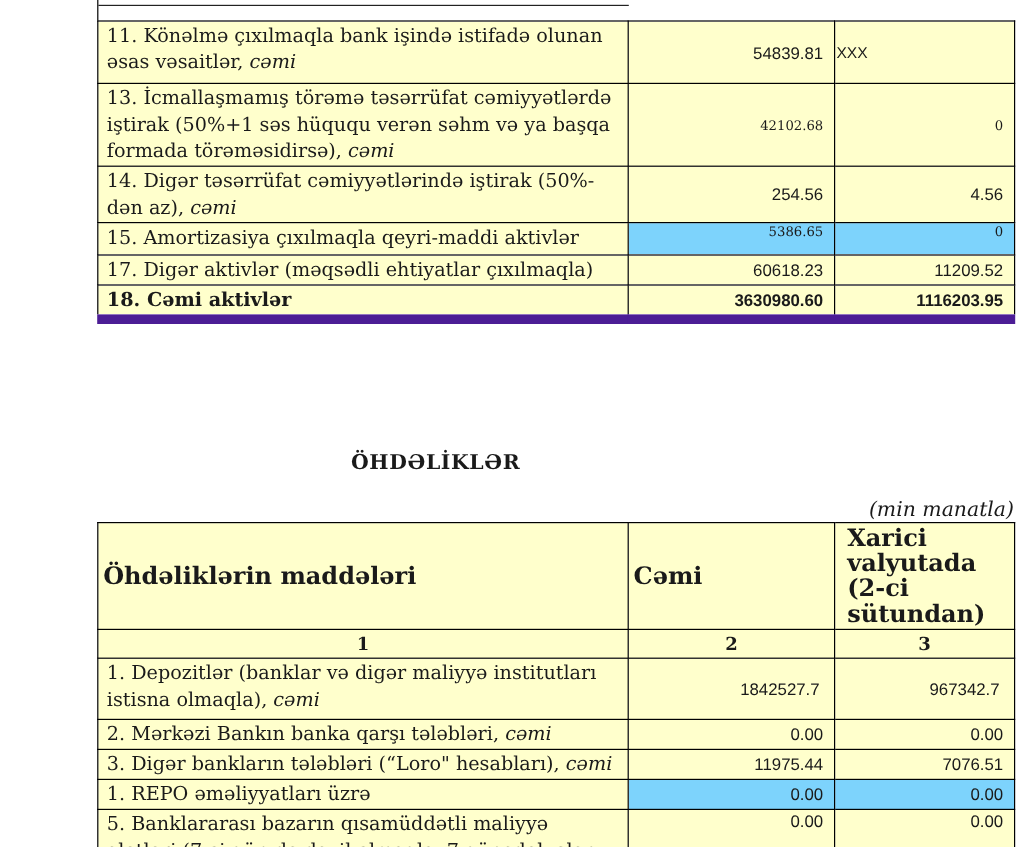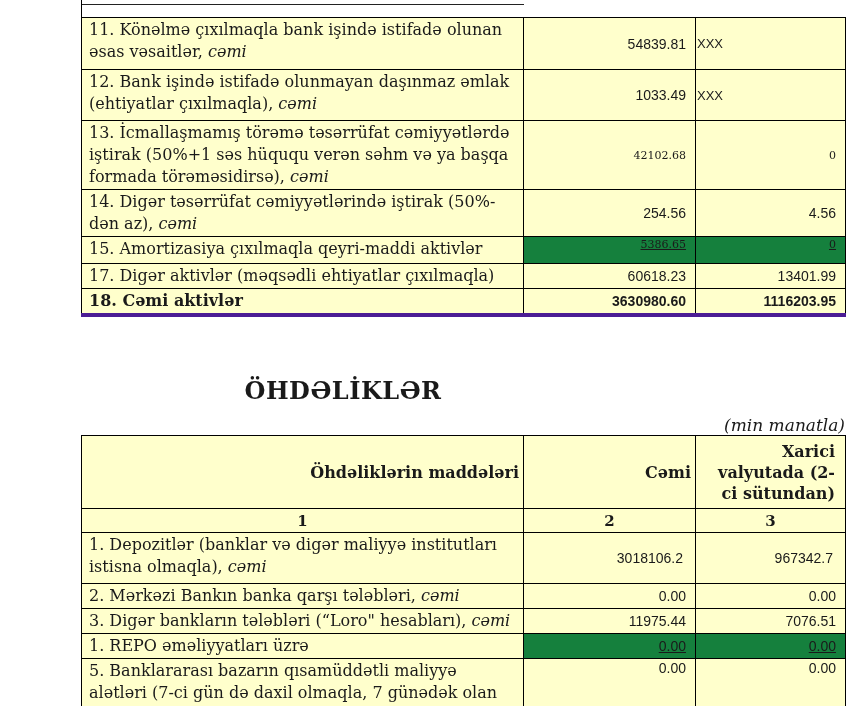--- a/index.html
+++ b/index.html
@@ -17,44 +17,44 @@
     font-size:16px;line-height:22px;padding:1px 6px 1px 7px;
     vertical-align:top;
   }
   td.num{
     text-align:right;padding-right:9px;
     font-family:"Liberation Sans","DejaVu Sans",sans-serif;
     font-size:14px;vertical-align:middle;
   }
   td.num.ser{font-family:"DejaVu Serif",serif;font-size:11px;}
   td.ctr{text-align:left;padding-right:0;}
-  td.wbg{background:#15803d;text-decoration:underline;}
+  td.wbg{background:#7dd3fc;}
   td.vtop{vertical-align:top;padding-top:1px;}
   tr.boldrow td{font-weight:bold;}
   tr.boldrow td.num{font-size:14px;margin-top:46px;}
-  .t1 table{border-bottom:4px solid #4c1d95;}
+  .t1 table{border-bottom:8px solid #4c1d95;}
 
   
   .top-cut{position:relative;height:17px;border-left:1px solid #000;}
   .top-cut .seg{position:absolute;left:0;top:4px;width:442px;height:1px;background:#222;}
 
   
   .sec-title{
     position:absolute;left:0;top:376px;width:686px;height:32px;
-    text-align:center;font-weight:bold;font-size:24px;letter-spacing:.5px;
+    text-align:center;font-weight:bold;font-size:17px;letter-spacing:.5px;padding-left:20px;
   }
   .unit-note{
     position:absolute;right:8px;top:415px;
     font-style:italic;font-size:17px;
   }
 
   
   td.hdr{
-    text-align:right;vertical-align:middle;font-weight:bold;
-    font-size:16px;line-height:21px;padding:2px 4px;
+    text-align:left;vertical-align:middle;font-weight:bold;
+    font-size:20px;line-height:21px;padding:2px 4px;
   }
   td.idx{
     text-align:center;font-weight:bold;font-size:15px;height:21px;
     vertical-align:middle;
   }
   .cami{font-style:italic;}
 </style>
 </head>
 <body>
 
@@ -68,43 +68,38 @@
         <col style="width:172px">
         <col style="width:150px">
       </colgroup>
     <tbody>
         <tr>
       <td class="lbl" style="height:49px"><span>11. Könəlmə çıxılmaqla bank işində istifadə olunan əsas vəsaitlər, </span><span class="cami">cəmi</span></td>
       <td class="num">54839.81</td>
       <td class="num ctr" style="font-size:13px">XXX</td>
     </tr>
     <tr>
-      <td class="lbl" style="height:48px"><span>12. Bank işində istifadə olunmayan daşınmaz əmlak (ehtiyatlar çıxılmaqla), </span><span class="cami">cəmi</span></td>
-      <td class="num">1033.49</td>
-      <td class="num ctr" style="font-size:13px">XXX</td>
-    </tr>
-    <tr>
       <td class="lbl" style="height:66px"><span>13. İcmallaşmamış törəmə təsərrüfat cəmiyyətlərdə iştirak (50%+1 səs hüququ verən səhm və ya başqa formada törəməsidirsə), </span><span class="cami">cəmi</span></td>
       <td class="num ser">42102.68</td>
       <td class="num ser">0</td>
     </tr>
     <tr>
       <td class="lbl" style="height:44px"><span>14. Digər təsərrüfat cəmiyyətlərində iştirak (50%-dən az), </span><span class="cami">cəmi</span></td>
       <td class="num">254.56</td>
       <td class="num">4.56</td>
     </tr>
     <tr>
       <td class="lbl" style="height:24px"><span>15. Amortizasiya çıxılmaqla qeyri-maddi aktivlər</span></td>
       <td class="num ser wbg vtop">5386.65</td>
       <td class="num ser wbg vtop">0</td>
     </tr>
     <tr>
       <td class="lbl" style="height:21px"><span>17. Digər aktivlər (məqsədli ehtiyatlar çıxılmaqla)</span></td>
       <td class="num">60618.23</td>
-      <td class="num">13401.99</td>
+      <td class="num">11209.52</td>
     </tr>
     <tr class="boldrow">
       <td class="lbl" style="height:21px"><span>18. Cəmi aktivlər</span></td>
       <td class="num">3630980.60</td>
       <td class="num">1116203.95</td>
     </tr>
   </tbody>
     </table>
 </div>
 
@@ -124,21 +119,21 @@
       <td class="hdr">Cəmi</td>
       <td class="hdr" style="padding:2px 10px">Xarici valyutada (2-ci sütundan)</td>
     </tr>
     <tr>
       <td class="idx">1</td>
       <td class="idx">2</td>
       <td class="idx">3</td>
     </tr>
     <tr>
       <td class="lbl" style="height:48px"><span>1. Depozitlər (banklar və digər maliyyə institutları istisna olmaqla), </span><span class="cami">cəmi</span></td>
-      <td class="num" style="padding-right:12px">3018106.2</td>
+      <td class="num" style="padding-right:12px">1842527.7</td>
       <td class="num" style="padding-right:12px">967342.7</td>
     </tr>
     <tr>
       <td class="lbl" style="height:21px"><span>2. Mərkəzi Bankın banka qarşı tələbləri, </span><span class="cami">cəmi</span></td>
       <td class="num">0.00</td>
       <td class="num">0.00</td>
     </tr>
     <tr>
       <td class="lbl" style="height:21px"><span>3. Digər bankların tələbləri (“Loro" hesabları), </span><span class="cami">cəmi</span></td>
       <td class="num">11975.44</td>

